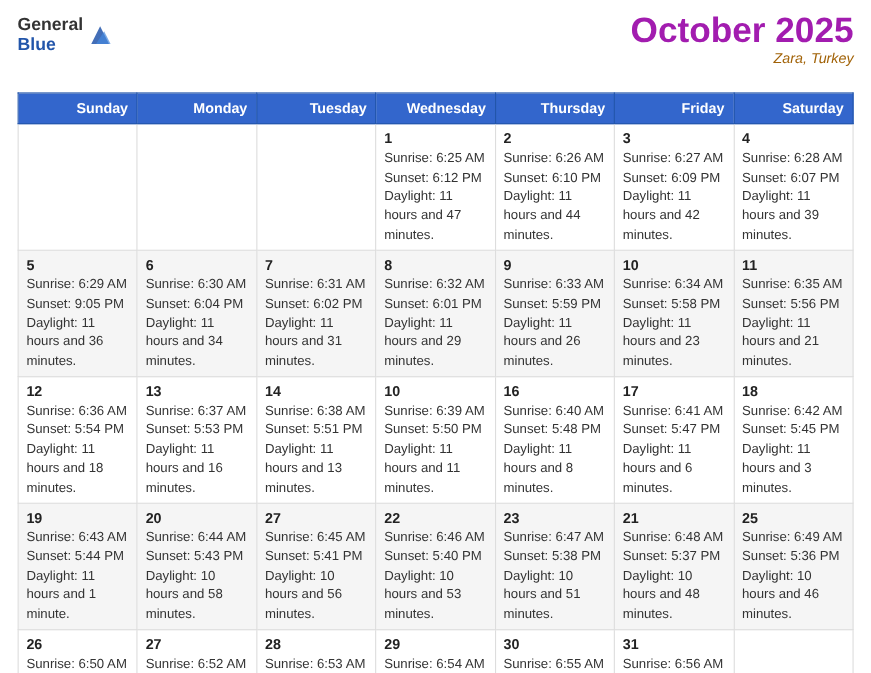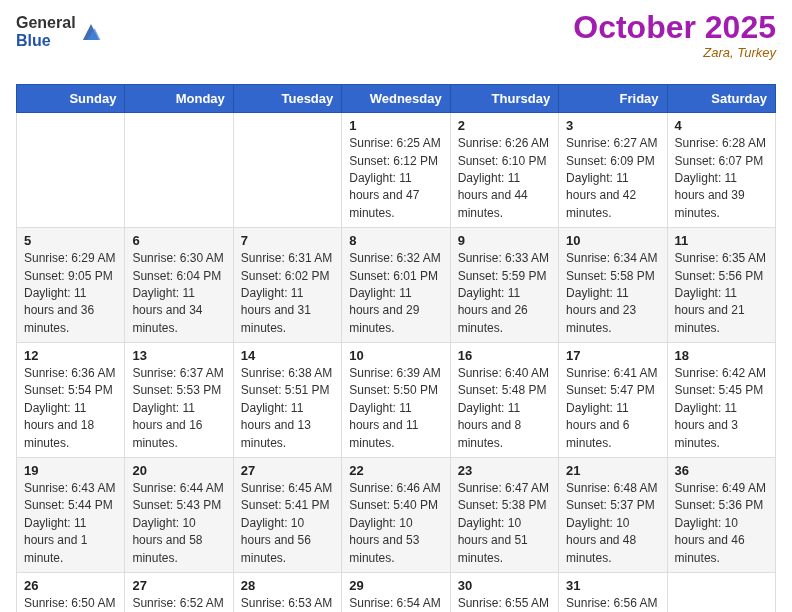--- a/index.html
+++ b/index.html
@@ -290,21 +290,21 @@
 Sunset: 5:38 PM
 Daylight: 10 hours and 51 minutes.</div>
           </td>
           <td>
             <span class="day-number">21</span>
             <div class="day-info">Sunrise: 6:48 AM
 Sunset: 5:37 PM
 Daylight: 10 hours and 48 minutes.</div>
           </td>
           <td>
-            <span class="day-number">36</span>
+            <span class="day-number">25</span>
             <div class="day-info">Sunrise: 6:49 AM
 Sunset: 5:36 PM
 Daylight: 10 hours and 46 minutes.</div>
           </td>
         </tr>
         <tr>
           <td>
             <span class="day-number">26</span>
             <div class="day-info">Sunrise: 6:50 AM
 Sunset: 5:34 PM

